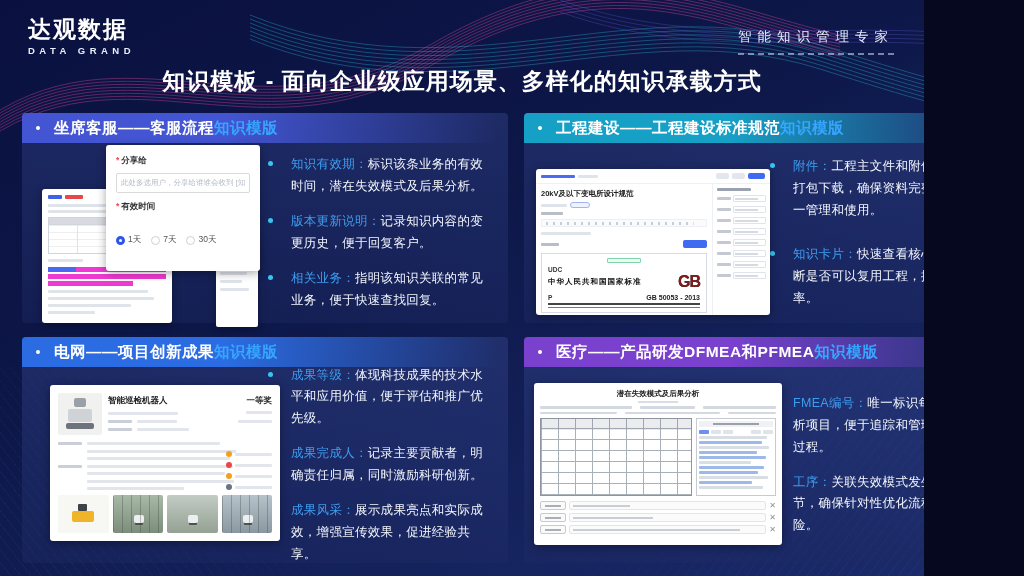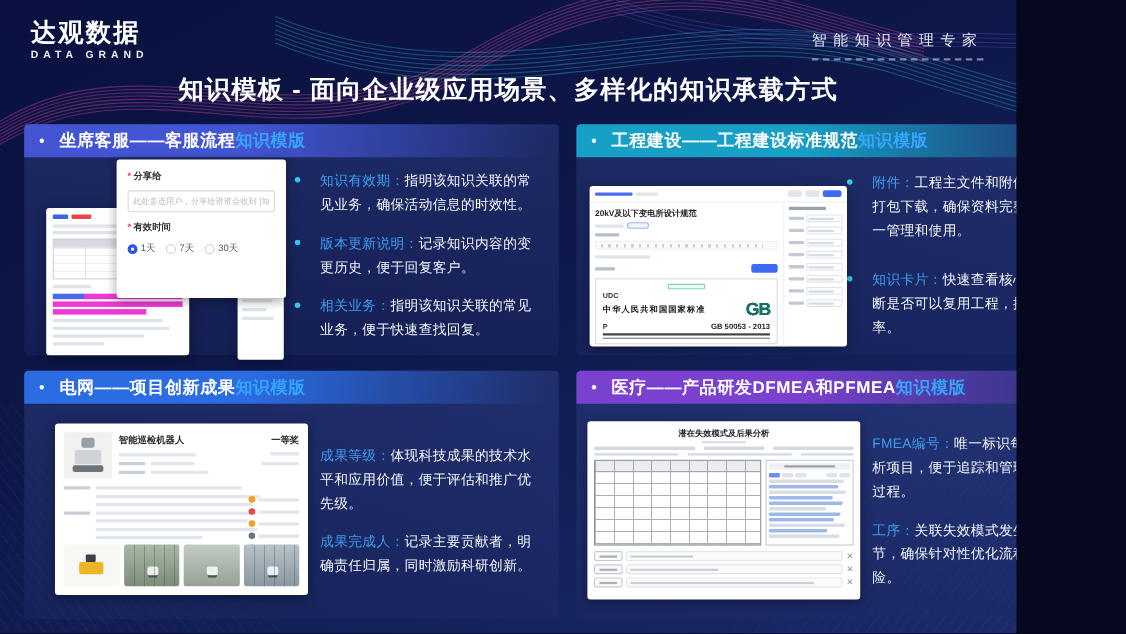--- a/index.html
+++ b/index.html
@@ -55,41 +55,41 @@
   .hl1{height:5px;background:linear-gradient(90deg,#4b68f0 0 24%,#ee3ad3 24% 100%);}
   .hl2{height:5px;background:#ee3ad3;}
   .hl3{height:5px;background:#ee3ad3;width:72%;}
   .doc1-side{position:absolute;right:4px;top:92px;width:42px;height:92px;padding:5px 4px;
     background:#fff;border-radius:2px;box-shadow:0 2px 8px rgba(0,0,0,.3);display:flex;flex-direction:column;gap:5px;}
   .popup{position:absolute;left:84px;top:2px;width:154px;height:126px;padding:10px 10px 8px;z-index:3;}
   .field-label{font-size:8.5px;font-weight:bold;color:#333;}
   .req{color:#e84749;margin-right:2px;}
   .mini-input{margin:6px 0 8px;height:20px;border:1px solid #d9d9d9;border-radius:2px;display:flex;align-items:center;padding:0 4px;overflow:hidden;}
   .ph-text{font-size:7.5px;color:#b4bac6;white-space:nowrap;}
-  .radios{display:flex;gap:10px;margin-top:7px;align-items:center;}
+  .radios{display:flex;gap:10px;margin-top:21px;align-items:center;}
   .radio{display:flex;align-items:center;gap:3px;font-size:8.5px;color:#555;}
   .rdot{width:9px;height:9px;border:1px solid #ccd1d9;border-radius:50%;background:#fff;flex:none;}
   .rdot.checked{border:3px solid #2f54eb;}
   
   .win{position:absolute;left:12px;top:26px;width:234px;height:146px;padding:0;display:flex;flex-direction:column;}
   .win-top{height:15px;border-bottom:1px solid #eef0f3;display:flex;align-items:center;padding:0 5px;gap:3px;}
   .pill{height:6px;border-radius:2px;background:#e3e6ec;width:13px;}
   .pill-blue{background:#3f6bf2;width:17px;}
   .win-body{flex:1;display:flex;min-height:0;}
   .win-main{flex:1;padding:5px;min-width:0;}
   .doc-title{font-size:7.5px;font-weight:bold;color:#222;white-space:nowrap;}
   .chip{height:6px;width:20px;border:1px solid #9db4f5;border-radius:3px;background:#eef3ff;}
   .toolbar{height:8px;margin-top:4px;border:1px solid #eef0f3;background:
     repeating-linear-gradient(90deg,#c9cdd6 0 2px,transparent 2px 7px) 4px 50%/90% 3px no-repeat,#fafbfc;}
   .gbdoc{margin-top:5px;border:1px solid #d8dbe2;padding:4px 6px;position:relative;}
   .gchip{height:5px;width:34px;border:1px solid #7fd6ad;background:#ecfbf4;border-radius:1px;margin:0 auto;}
   .udc{font-size:6.5px;font-weight:bold;color:#333;margin-top:3px;}
   .std-row{display:flex;align-items:center;margin-top:1px;}
   .std{font-size:7.5px;font-weight:bold;color:#111;letter-spacing:1px;}
-  .gb-logo{margin-left:auto;font-size:16px;font-weight:900;color:#0f766e;letter-spacing:-1px;
+  .gb-logo{margin-left:auto;font-size:16px;font-weight:900;color:#7f1d1d;letter-spacing:-1px;
     text-shadow:0 0 0 #111;line-height:1;}
   .pno-row{display:flex;align-items:flex-end;margin-top:4px;border-bottom:2px solid #444;padding-bottom:2px;}
   .pno{font-size:6.5px;font-weight:bold;color:#333;}
   .stdno{margin-left:auto;font-size:7px;font-weight:bold;color:#222;}
   .thin-rule{height:1px;background:#777;margin-top:2px;}
   .win-side{width:58px;border-left:1px solid #eef0f3;padding:4px;display:flex;flex-direction:column;gap:4px;}
   .side-row{display:flex;align-items:center;gap:2px;}
   .side-label{width:14px;height:3px;background:#c3c8d2;border-radius:1px;flex:none;}
   .side-input{flex:1;height:7px;border:1px solid #e0e4ea;border-radius:1px;background:#fff;display:flex;align-items:center;padding:0 1px;}
   .side-input i{display:block;height:2px;background:#d6dae2;width:80%;}
@@ -257,21 +257,21 @@
             <span class="radio">
                 <i class="rdot"></i>
                 <span>30天</span>
               </span>
           </div>
         </div>
       </div>
       <div class="text-zone">
         <div class="bullet">
             <span class="dot" style="background: rgb(55, 198, 240);"></span>
-          <p class="btext"><span class="blabel" style="color: rgb(62, 157, 239);">知识有效期：</span><span>指明该知识关联的常见业务，确保活动信息的时效性。</span></p>
+          <p class="btext"><span class="blabel" style="color: rgb(62, 157, 239);">知识有效期：</span><span>标识该条业务的有效时间，潜在失效模式及后果分析。</span></p>
           </div>
         <div class="bullet">
             <span class="dot" style="background: rgb(55, 198, 240);"></span>
           <p class="btext"><span class="blabel" style="color: rgb(62, 157, 239);">版本更新说明：</span><span>记录知识内容的变更历史，便于回复客户。</span></p>
           </div>
         <div class="bullet">
             <span class="dot" style="background: rgb(55, 198, 240);"></span>
           <p class="btext"><span class="blabel" style="color: rgb(62, 157, 239);">相关业务：</span><span>指明该知识关联的常见业务，便于快速查找回复。</span></p>
           </div>
       </div>
@@ -495,20 +495,24 @@
       </div>
       <div class="text-zone">
         <div class="bullet">
             <span class="dot" style="background: rgb(55, 198, 240);"></span>
           <p class="btext"><span class="blabel" style="color: rgb(62, 157, 239); text-align: center;">成果等级：</span><span>体现科技成果的技术水平和应用价值，便于评估和推广优先级。</span></p>
           </div>
         <div class="bullet">
             <span class="dot" style="background: rgb(55, 198, 240);"></span>
           <p class="btext"><span class="blabel" style="color: rgb(62, 157, 239);">成果完成人：</span><span>记录主要贡献者，明确责任归属，同时激励科研创新。</span></p>
           </div>
+        <div class="bullet">
+            <span class="dot" style="background: rgb(55, 198, 240);"></span>
+          <p class="btext"><span class="blabel" style="color: rgb(62, 157, 239);">成果风采：</span><span>展示成果亮点和实际成效，增强宣传效果，促进经验共享。</span></p>
+          </div>
       </div>
     </div>
   </section>
 
   <section class="panel p4">
     <div class="panel-header" style="background: linear-gradient(90deg, rgb(122, 65, 207) 0%, rgb(122, 65, 207) 42%, rgba(10, 17, 64, 0) 98%);">
       <span class="ph-dot"></span>
       <span><span>医疗——产品研发DFMEA和PFMEA</span><span class="hl" style="color: rgb(54, 166, 255);">知识模版</span></span>
     </div>
     <div class="panel-body">

